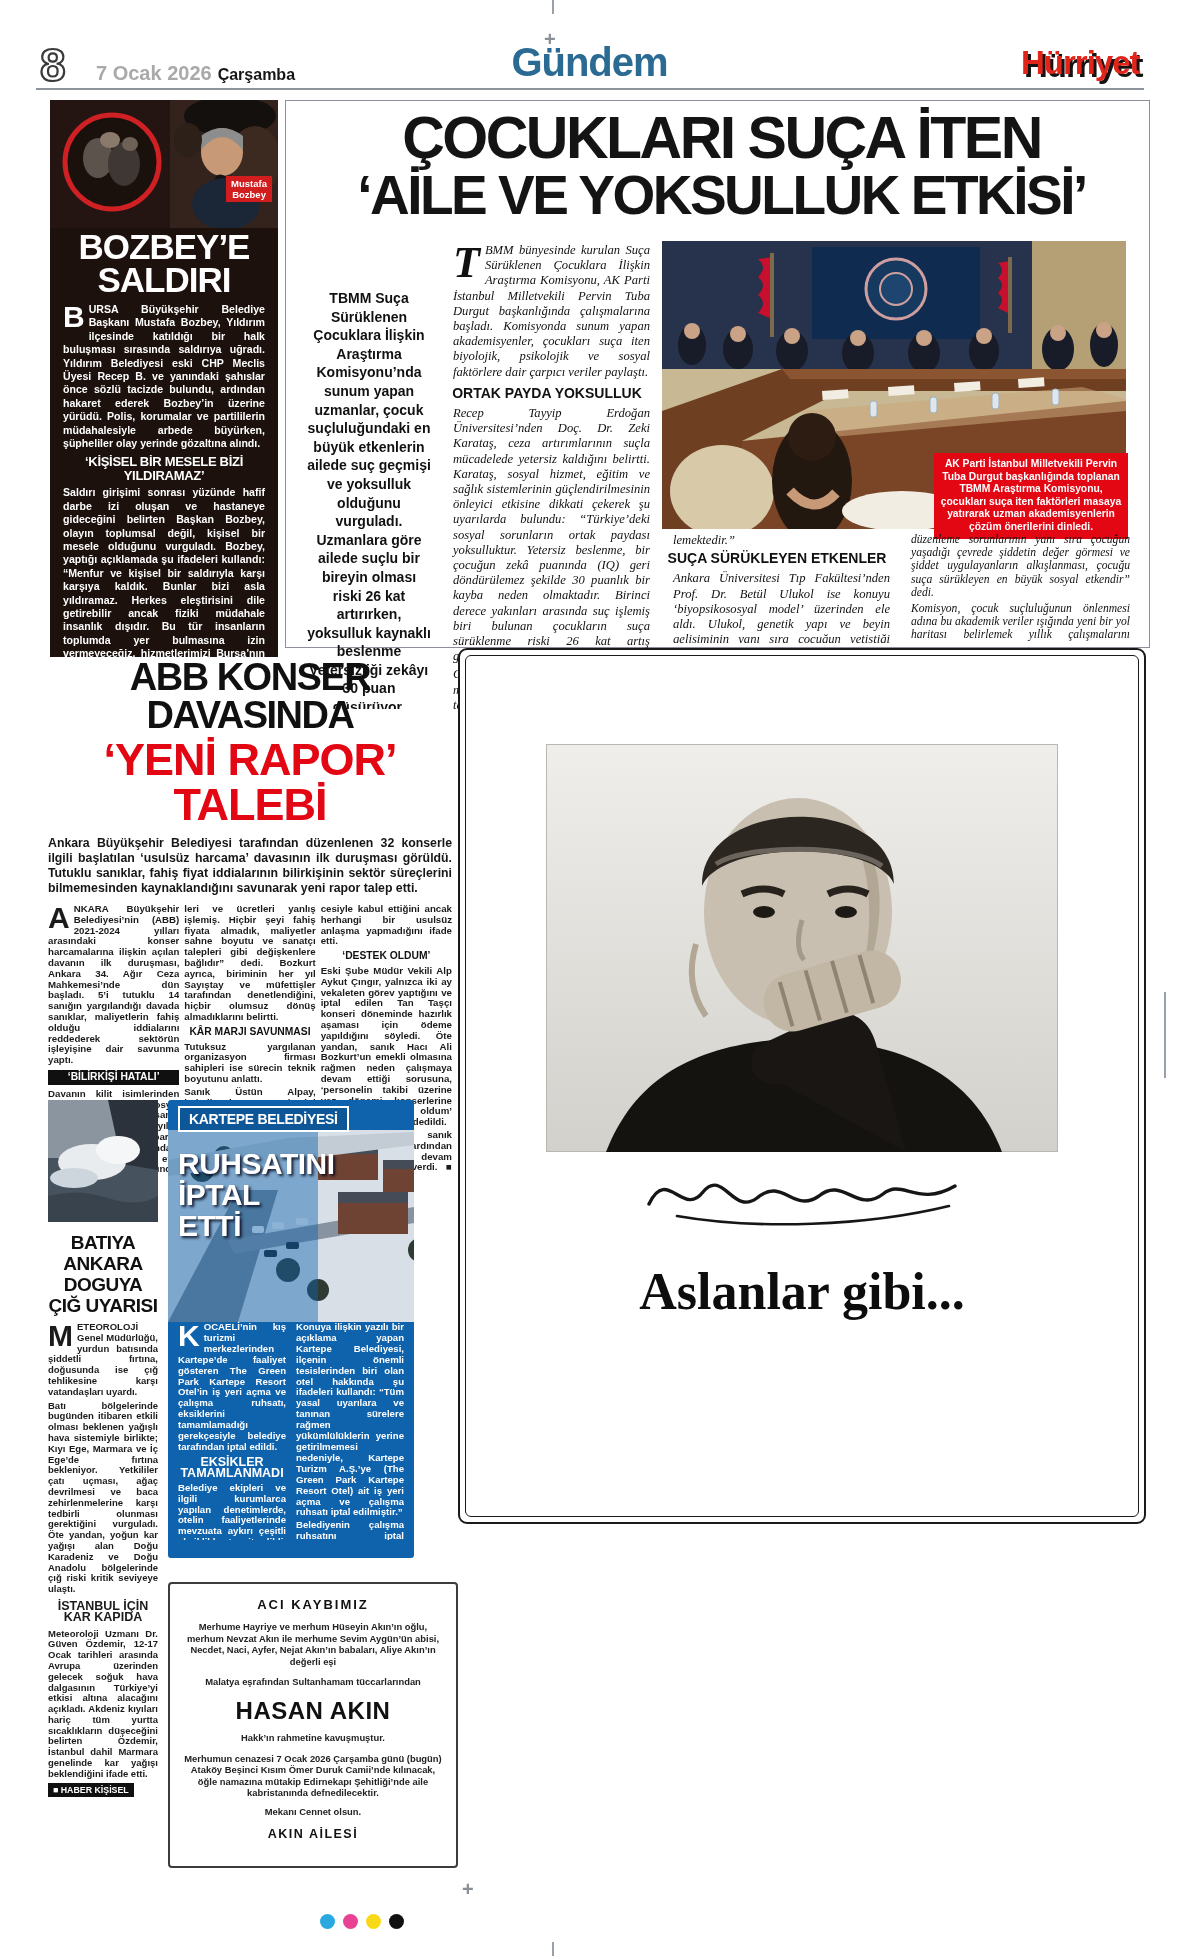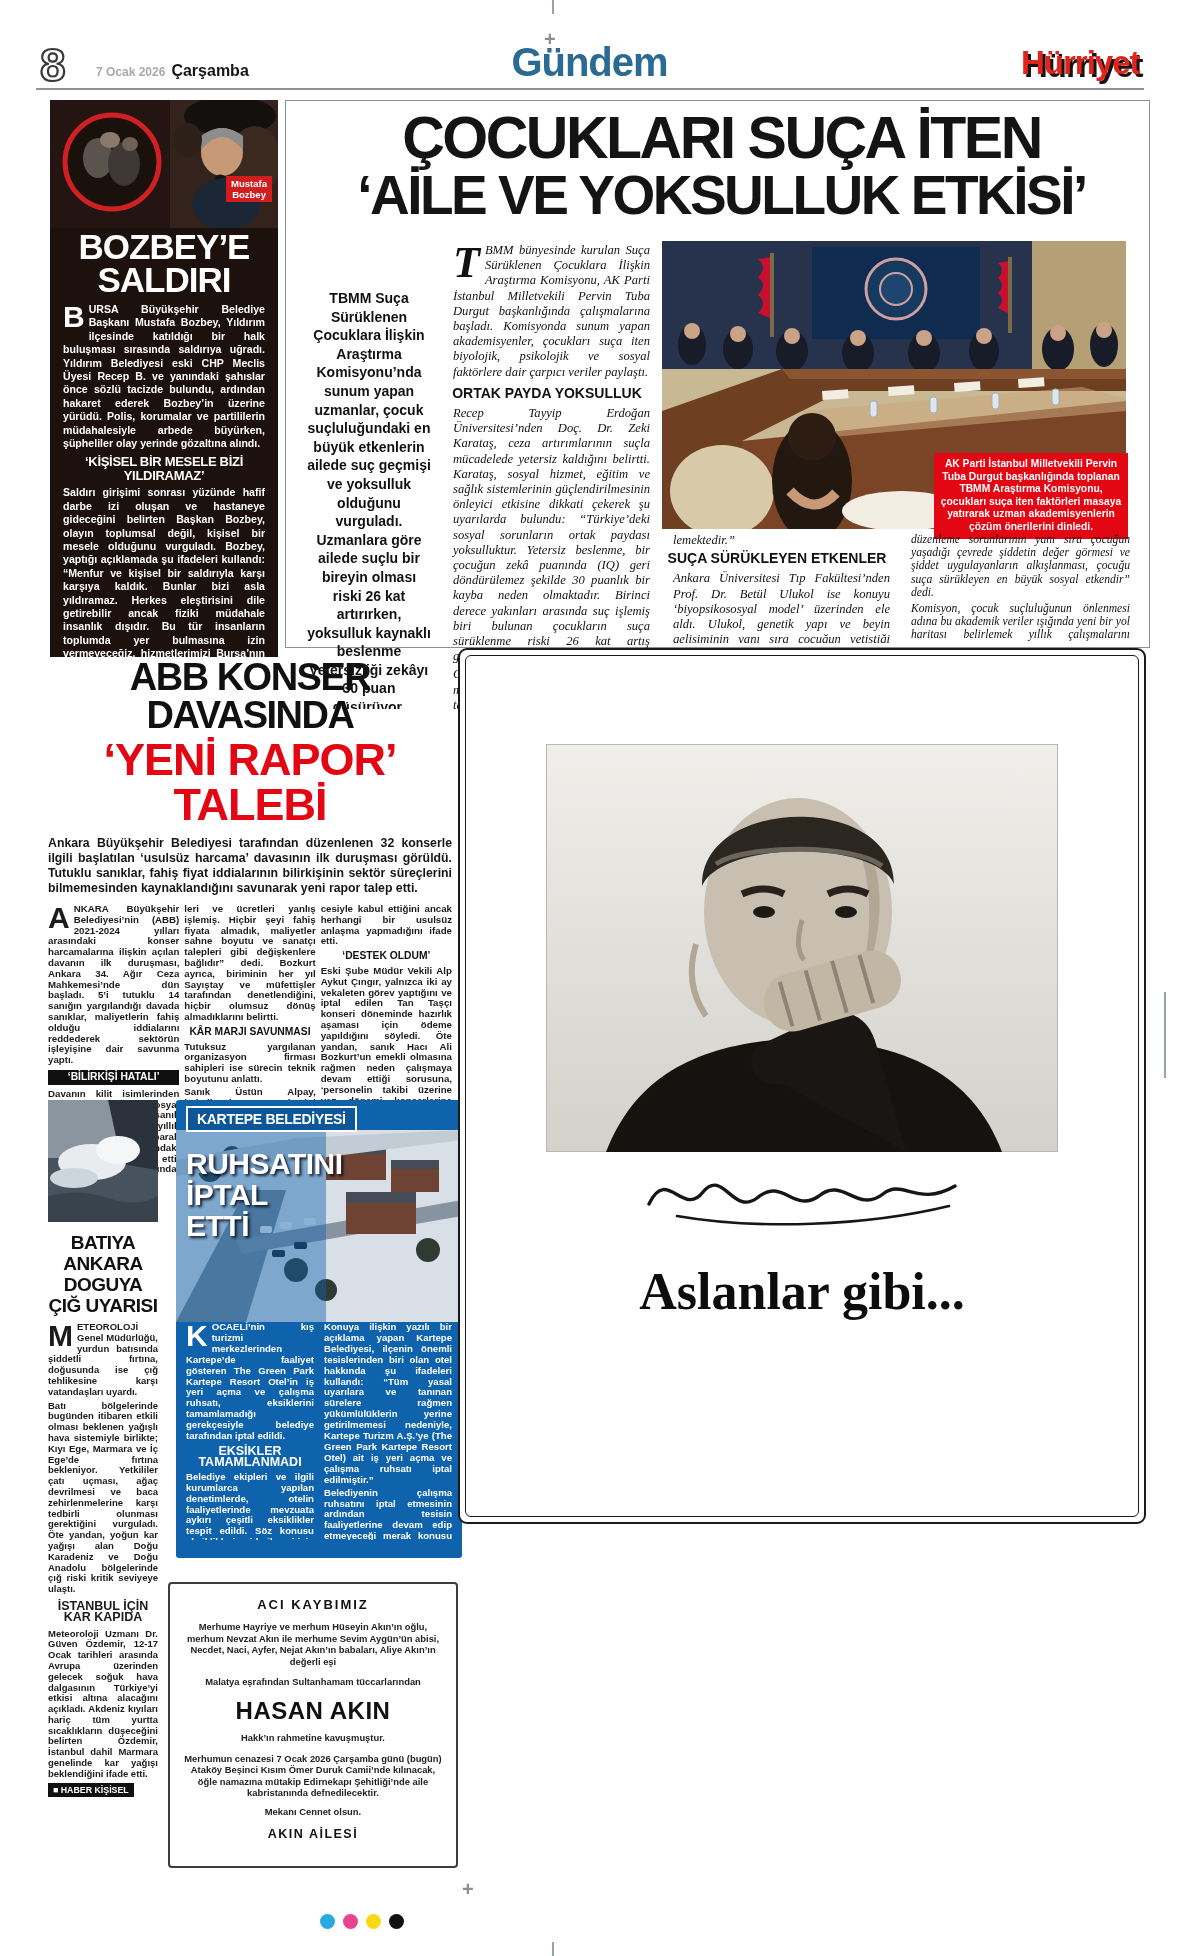--- a/index.html
+++ b/index.html
@@ -2,21 +2,21 @@
 <html><head>
 <meta charset="utf-8">
 <style>
   html,body{margin:0;padding:0;background:#f5f5f4;}
   .page{position:relative;width:1179px;height:1956px;background:#ffffff;margin:0 auto;
         font-family:"Liberation Sans",sans-serif;color:#111;overflow:hidden;}
   .abs{position:absolute;}
   
   .pagenum{font-size:46px;font-weight:bold;color:#fff;-webkit-text-stroke:2.2px #3a3a3a;
            text-stroke:2.2px #3a3a3a;line-height:1;}
-  .hdr-date{font-size:12px;color:#a9a9a9;font-weight:bold;}
+  .hdr-date{font-size:20px;color:#a9a9a9;font-weight:bold;}
   .hdr-day{font-size:16px;color:#161616;font-weight:bold;margin-left:6px;}
   .section-title{font-size:40px;font-weight:900;letter-spacing:-1px;color:#2b6a92;}
   .brand{font-size:33px;font-weight:900;color:#e1251b;letter-spacing:-1px;
          text-shadow:3px 3px 0 #171313;background:#fff;padding:1px 6px;}
   .toprule{height:2px;background:#8e949c;}
   .regmark{color:#8a8f96;font-size:20px;font-weight:bold;}
   .regline{background:#9aa0a8;}
   
   .bozbey{background:#1c110c;color:#fff;overflow:hidden;}
   .bozbey-title{font-size:35px;line-height:33px;font-weight:900;text-align:center;letter-spacing:-1px;margin-top:2px;}
@@ -262,21 +262,21 @@
     </div>
     <div class="storm-body">
       <p class="dropcap">METEOROLOJİ Genel Müdürlüğü, yurdun batısında şiddetli fırtına, doğusunda ise çığ tehlikesine karşı vatandaşları uyardı.</p>
       <p>Batı bölgelerinde bugünden itibaren etkili olması beklenen yağışlı hava sistemiyle birlikte; Kıyı Ege, Marmara ve İç Ege’de fırtına bekleniyor. Yetkililer çatı uçması, ağaç devrilmesi ve baca zehirlenmelerine karşı tedbirli olunması gerektiğini vurguladı. Öte yandan, yoğun kar yağışı alan Doğu Karadeniz ve Doğu Anadolu bölgelerinde çığ riski kritik seviyeye ulaştı.</p>
       <div class="storm-sub">İSTANBUL İÇİN KAR KAPIDA</div>
       <p>Meteoroloji Uzmanı Dr. Güven Özdemir, 12-17 Ocak tarihleri arasında Avrupa üzerinden gelecek soğuk hava dalgasının Türkiye’yi etkisi altına alacağını açıkladı. Akdeniz kıyıları hariç tüm yurtta sıcaklıkların düşeceğini belirten Özdemir, İstanbul dahil Marmara genelinde kar yağışı beklendiğini ifade etti.</p>
       <span class="chip-byline">■ HABER KİŞİSEL</span>
     </div>
   </div>
 
-  <div class="abs kartepe" style="left:176px;top:1100px;width:286px;height:458px;">
+  <div class="abs kartepe" style="left:168px;top:1100px;width:246px;height:458px;">
     <div style="position:relative;height:222px;">
       <svg class="abs" style="left:0;top:30px;" width="286" height="192" viewBox="0 0 286 192" preserveAspectRatio="none">
         <rect width="286" height="192" fill="#d8dfe6"></rect>
         <path d="M0,192 L70,60 L110,60 L70,192 Z" fill="#7b8794"></path>
         <path d="M60,110 L286,70 L286,86 L66,124 Z" fill="#8793a0"></path>
         <g fill="#6e4334">
             <rect x="150" y="20" width="60" height="30"></rect>
             <rect x="215" y="36" width="48" height="26"></rect>
             <rect x="170" y="70" width="70" height="34"></rect>
           </g>

